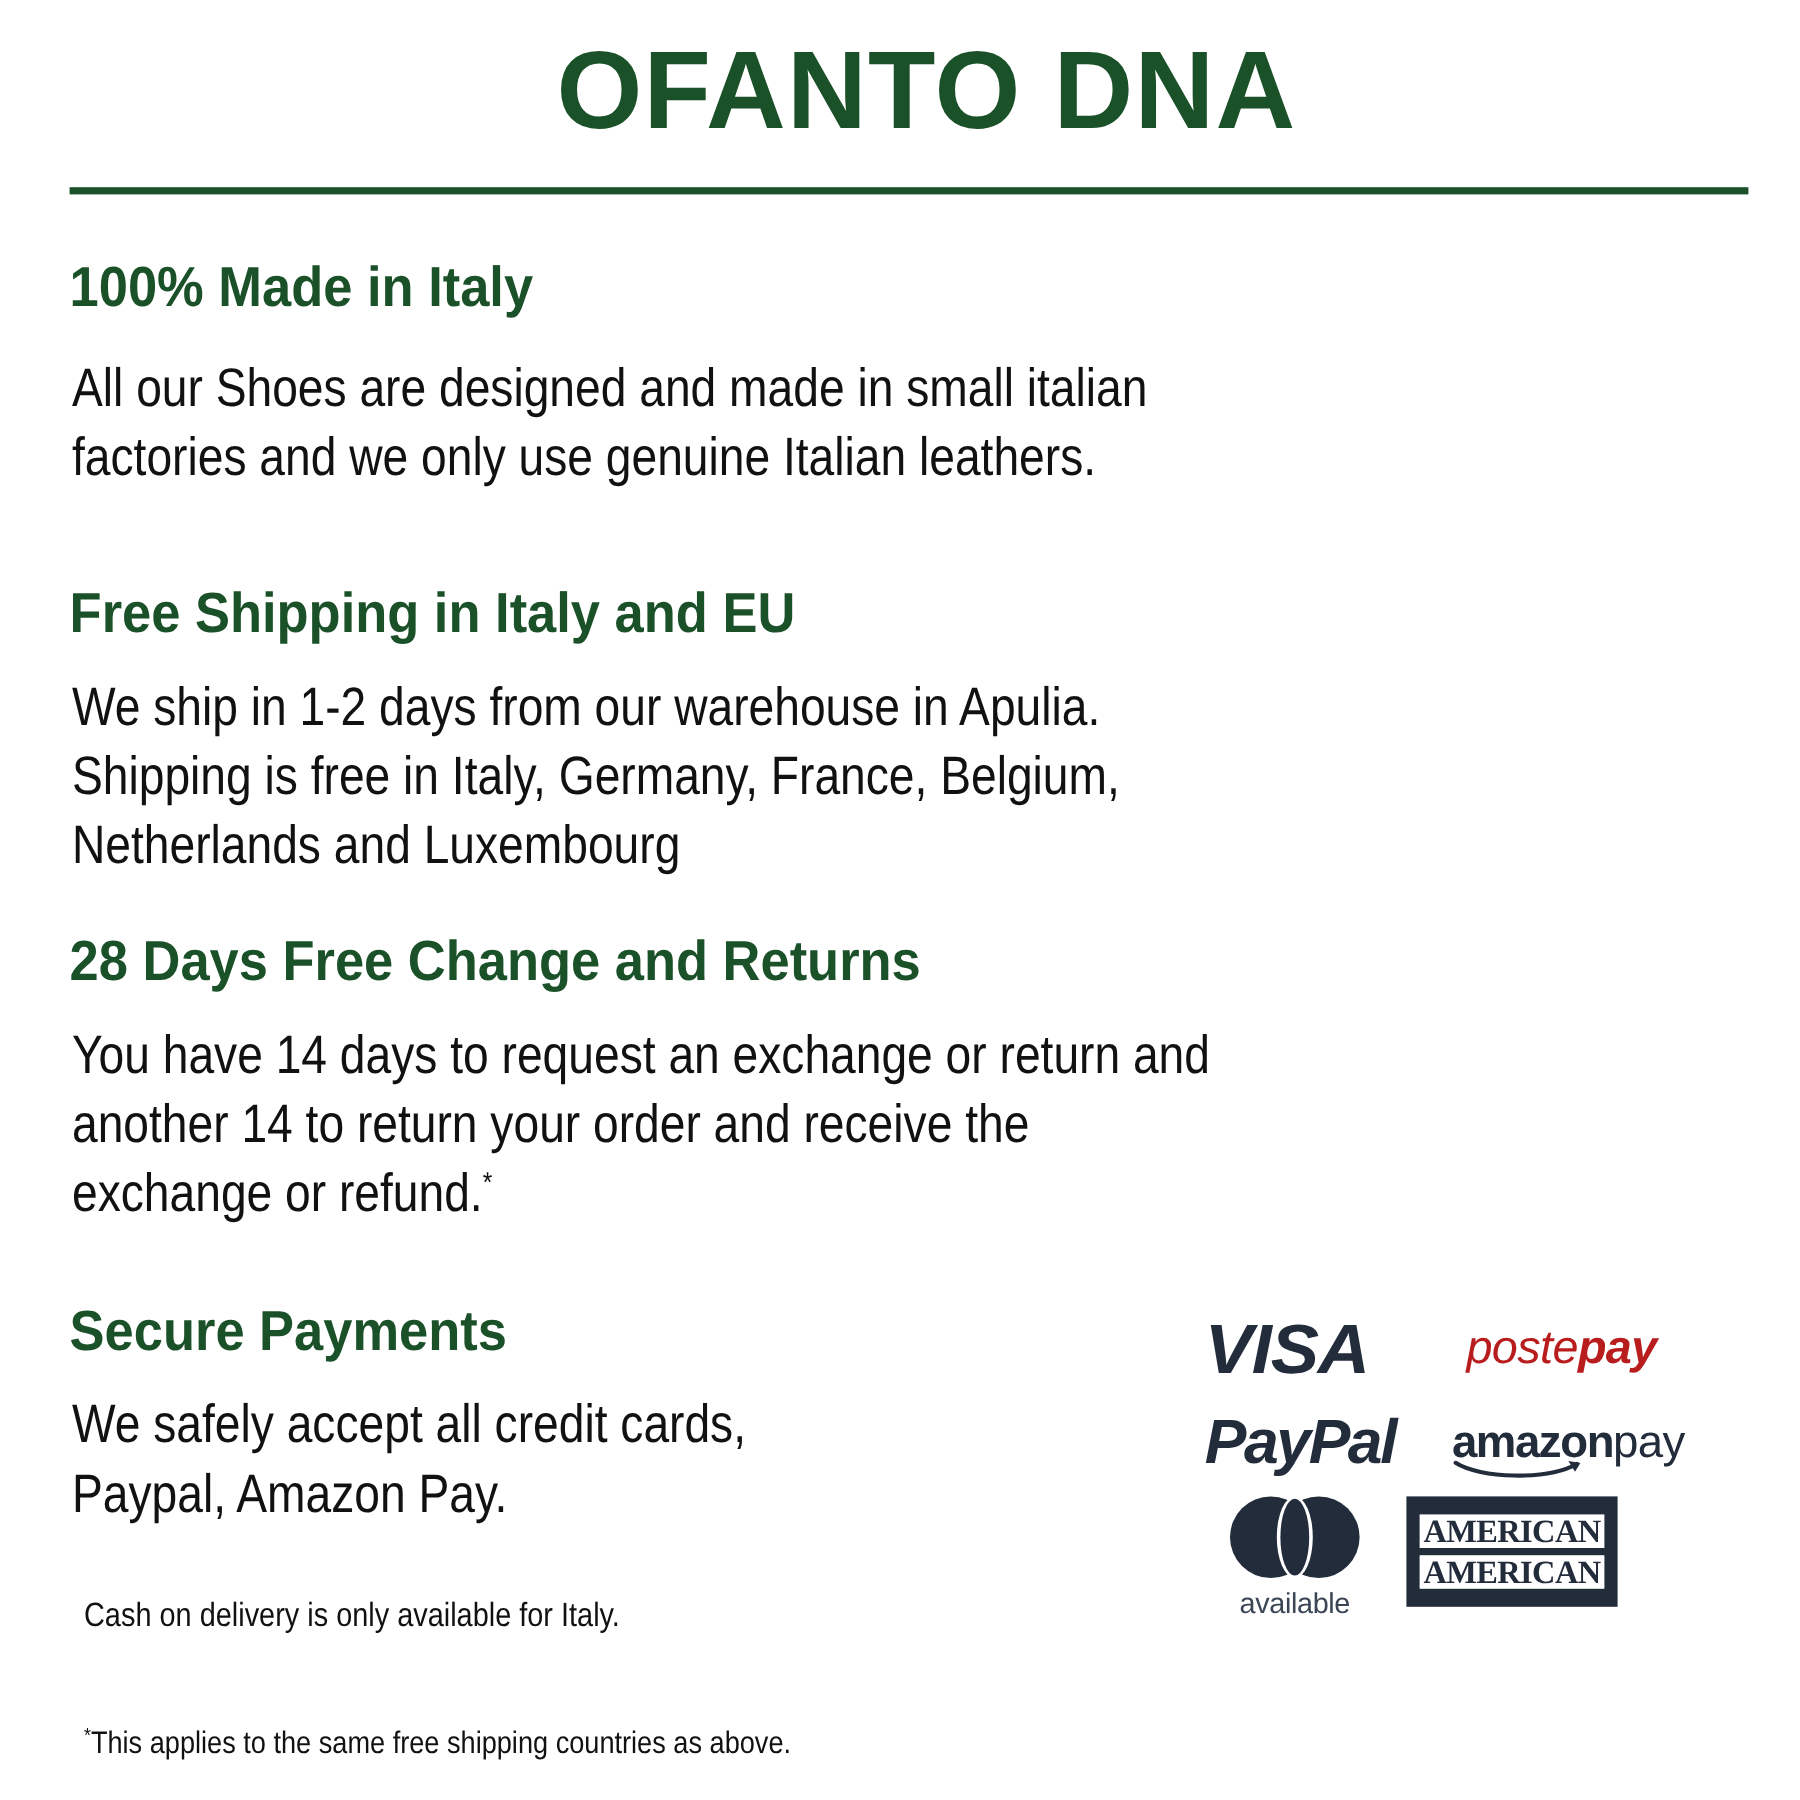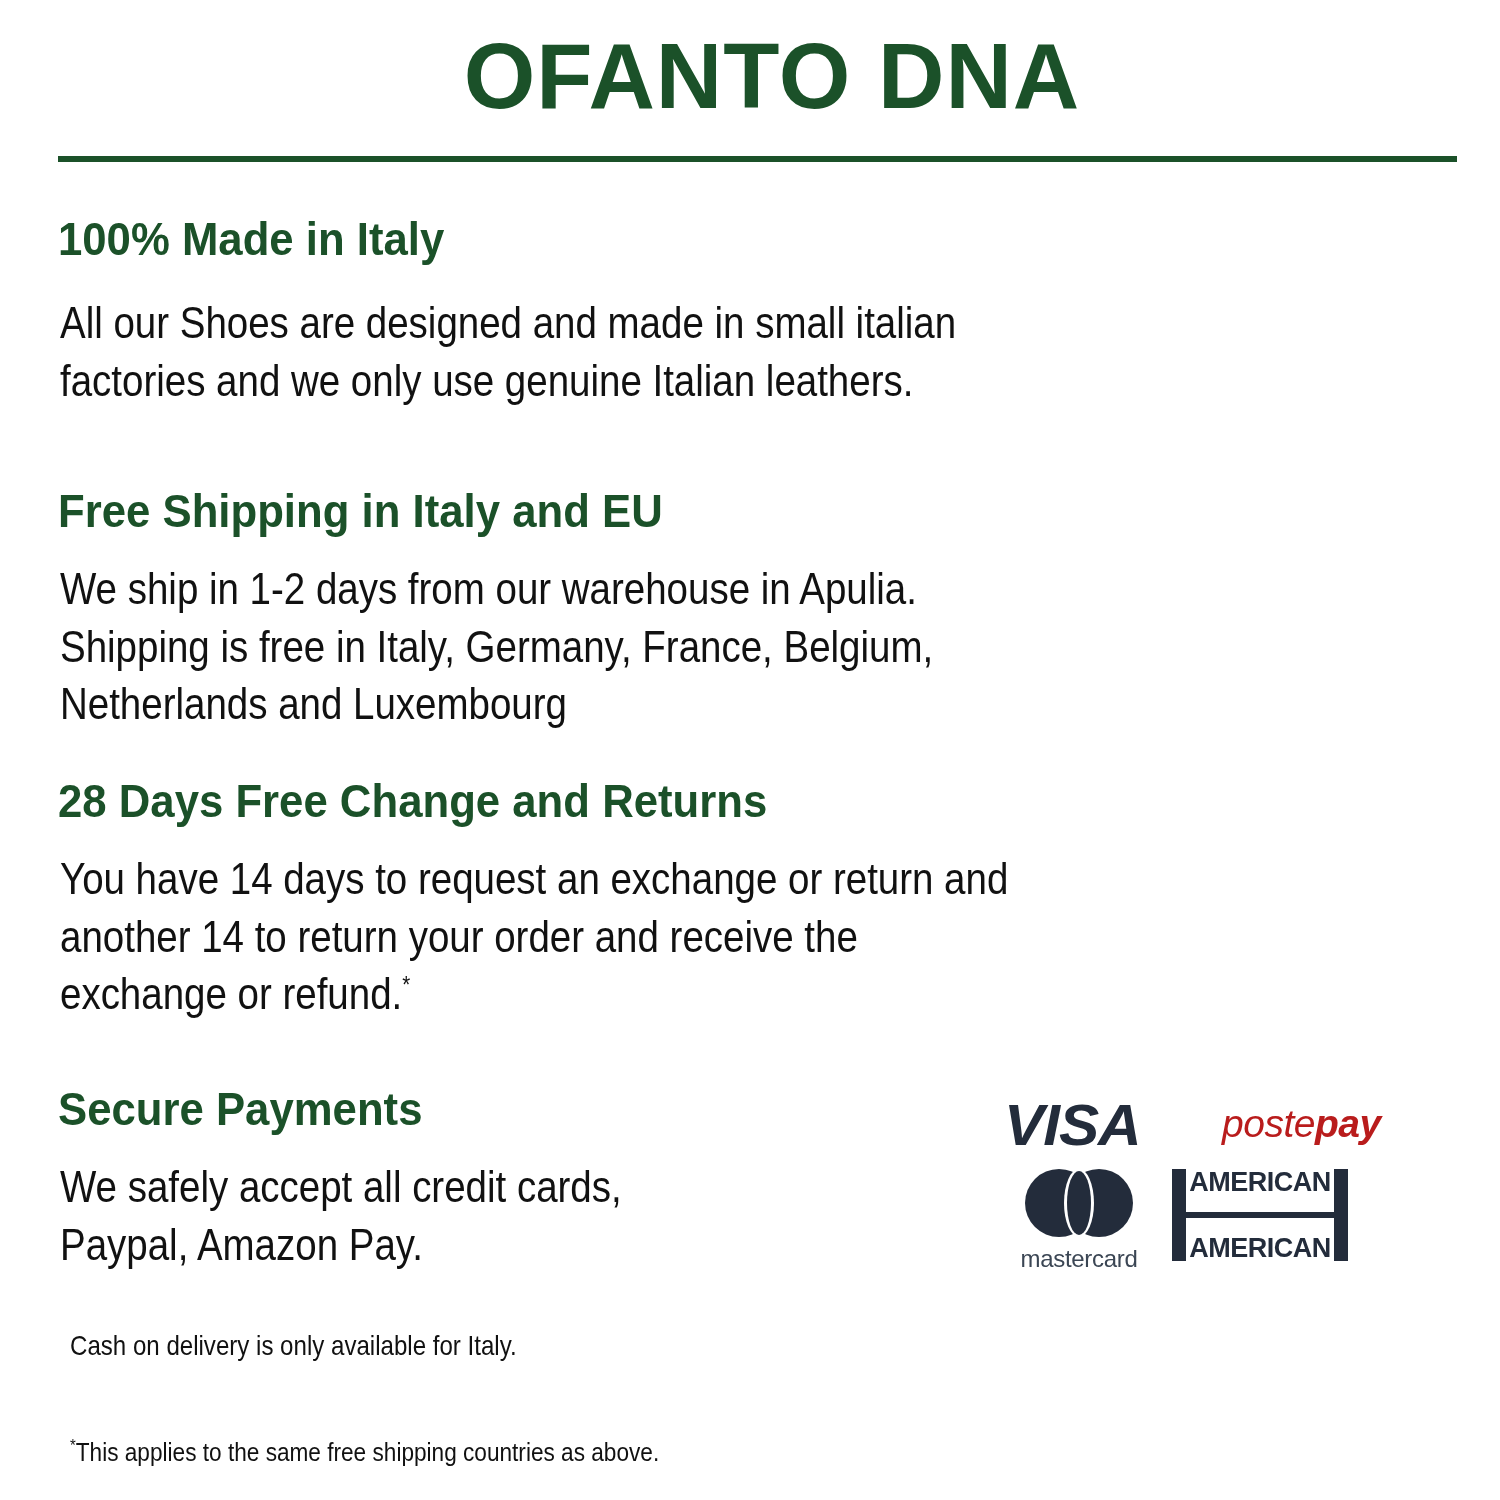--- a/index.html
+++ b/index.html
@@ -227,28 +227,28 @@
     background: #232C3B;
     margin-left: 18px;
     display: flex;
     flex-direction: column;
     justify-content: center;
     align-items: center;
     box-sizing: border-box;
     padding: 4px 0;
   }
   .amex-line {
-    font-family: Liberation Sans, sans-serif;
+    font-family: Liberation Serif, serif;
     font-weight: bold;
     font-size: 27px;
     color: #232C3B;
     background: #ffffff;
     letter-spacing: -0.5px;
     line-height: 1.05;
-    padding: 16px 3px;
+    padding: 0 3px;
     -webkit-text-stroke: 0;
     text-shadow:
       -1.6px 0 0 #ffffff, 1.6px 0 0 #ffffff,
       0 -1.6px 0 #ffffff, 0 1.6px 0 #ffffff;
   }
   .amex-line.l1 { margin-bottom: 6px; transform: scaleX(1.0); }
   .amex-line.l2 { }
 </style>
 </head>
 <body>
@@ -281,30 +281,39 @@
   <div class="footnote"><span class="star">*</span><span>This applies to the same free shipping countries as above.</span></div>
 </div>
 
 <div class="payments">
 
   <div class="pay-row r1">
     <div class="logo-visa">VISA</div>
     <div class="logo-postepay"><span class="lite">poste</span><span class="hvy">pay</span></div>
   </div>
 
+  <div class="pay-row r2">
+    <div class="logo-paypal">PayPal</div>
+    <div class="logo-amazonpay"><span class="amz">amazon</span><span class="pay">pay</span>
+      <svg viewBox="0 0 116 18">
+        <path d="M2 3 C 22 16, 78 18, 103 4" fill="none" stroke="#232C3B" stroke-width="3.4" stroke-linecap="round"></path>
+        <path d="M96 1.5 L106 3.2 L101.5 10.5 Z" fill="#232C3B"></path>
+      </svg>
+    </div>
+  </div>
 
   <div class="row3">
     <div class="logo-mastercard">
       <div class="mc-circles">
         <div class="c left"></div>
         <div class="c right"></div>
         <div class="gap"></div>
         <div class="lens"></div>
       </div>
-      <div class="mc-label">mastercard</div>
+      <div class="mc-label">available</div>
     </div>
 
     <div class="logo-amex">
       <div class="amex-line l1">AMERICAN</div>
       <div class="amex-line l2">AMERICAN</div>
     </div>
   </div>
 </div>
 
 </body></html>

